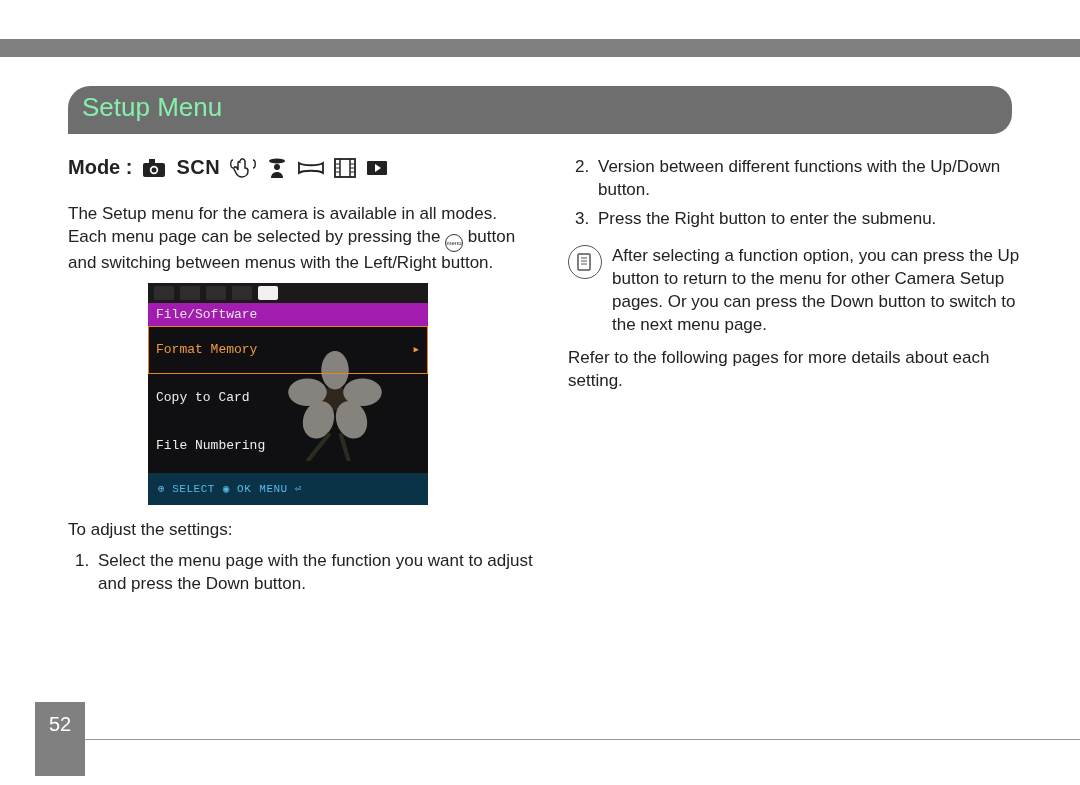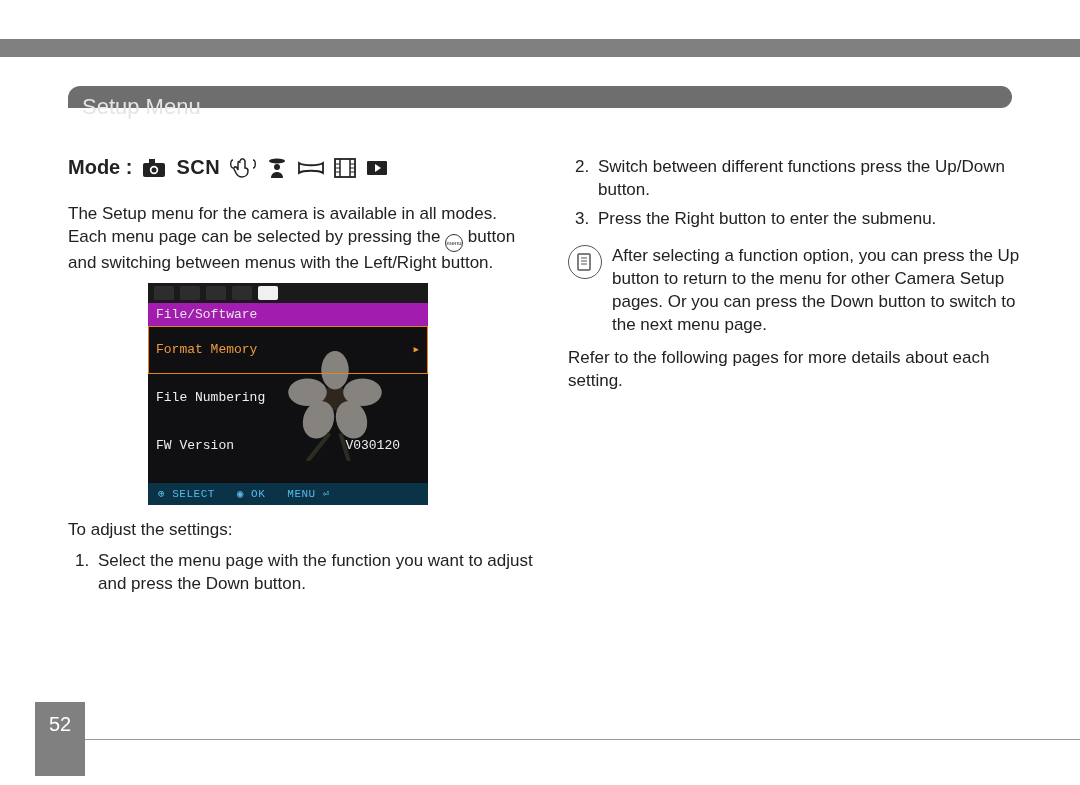--- a/index.html
+++ b/index.html
@@ -37,24 +37,24 @@
     color:#fff; font-size:20px;
     display:flex; align-items:flex-start; justify-content:center;
     padding-top:11px;
   }
   .footer-rule {
     position:absolute; left:85px; right:0; top:739px; height:0;
     border-top:1px solid #999;
   }
   
   .pill {
-    position:absolute; left:68px; top:86px; height:22px; width:944px;
+    position:absolute; left:68px; top:86px; height:48px; width:944px;
     background:var(--header-grey);
     border-radius:22px 20px 20px 0;
-    color:#e5e5e5; font-size:22px; font-weight:400;
+    color:#86efac; font-size:26px; font-weight:400;
     padding-left:14px; line-height:42px;
   }
   .content {
     position:absolute; left:68px; top:148px; right:40px; bottom:80px;
     display:flex; gap:28px;
     color:var(--ink); font-size:17px; line-height:1.35;
   }
   .col { flex:1 1 50%; }
   .col p { margin:0 0 8px; }
   .mode-row {
@@ -99,23 +99,23 @@
   }
   .lcd .item.sel {
     color:var(--accent-text);
     box-shadow: inset 0 0 0 1px var(--accent);
   }
   .lcd .item .val { position:absolute; right:28px;font-family:Liberation Mono, monospace; }
   .lcd .item.sel::after {
     content:"▸"; position:absolute; right:8px; color:var(--accent-text);
   }
   .lcd .footer {
-    position:absolute; left:0; right:0; bottom:0; height:22px;
+    position:absolute; left:0; right:0; bottom:0; height:32px;
     background:var(--lcd-blue); color:var(--lcd-cyan);
-    display:flex; align-items:center; gap:22px; padding:0 10px;
+    display:flex; align-items:center; gap:8px; padding:0 10px;
     font-size:11px; letter-spacing:0.5px;
   }
   
   .note {
     display:flex; gap:10px; margin:14px 0 10px;
   }
   .note-icon {
     flex:0 0 34px; height:34px; border:1.5px solid #555; border-radius:50%;
     display:flex; align-items:center; justify-content:center; color:#555;
   }
@@ -214,41 +214,42 @@
         </svg>
         <div class="toptabs">
           <span></span>
             <span></span>
             <span></span>
             <span></span>
             <span class="act"></span>
         </div>
         <div class="catg">File/Software</div>
         <div class="item sel"><span>Format Memory</span></div>
+        <div class="item"><span>Copy to Card</span></div>
         <div class="item"><span>File Numbering</span></div>
         <div class="item">
           <span>FW Version</span>
           <span class="val">V030120</span>
         </div>
         <div class="footer">
           <span>⊕ <span>SELECT</span></span>
           <span>◉ <span>OK</span></span>
           <span><span>MENU</span> ⏎</span>
         </div>
       </div>
 
       <p class="subh">To adjust the settings:</p>
       <ol class="steps">
         <li>Select the menu page with the function you want to adjust and press the Down button.</li>
       </ol>
     </div>
 
     <div class="col">
       <ol class="steps" start="2">
-        <li>Switch between different functions press the Up/Down button.</li>
+        <li>Version between different functions with the Up/Down button.</li>
         <li>Press the Right button to enter the submenu.</li>
       </ol>
 
       <div class="note">
         <div class="note-icon">
           <svg width="20" height="20" viewBox="0 0 20 20">
               <rect x="3" y="2" width="12" height="16" rx="1" fill="none" stroke="#555" stroke-width="1.5"></rect>
               <line x1="6" y1="6" x2="12" y2="6" stroke="#555"></line>
               <line x1="6" y1="9" x2="12" y2="9" stroke="#555"></line>
               <line x1="6" y1="12" x2="12" y2="12" stroke="#555"></line>

